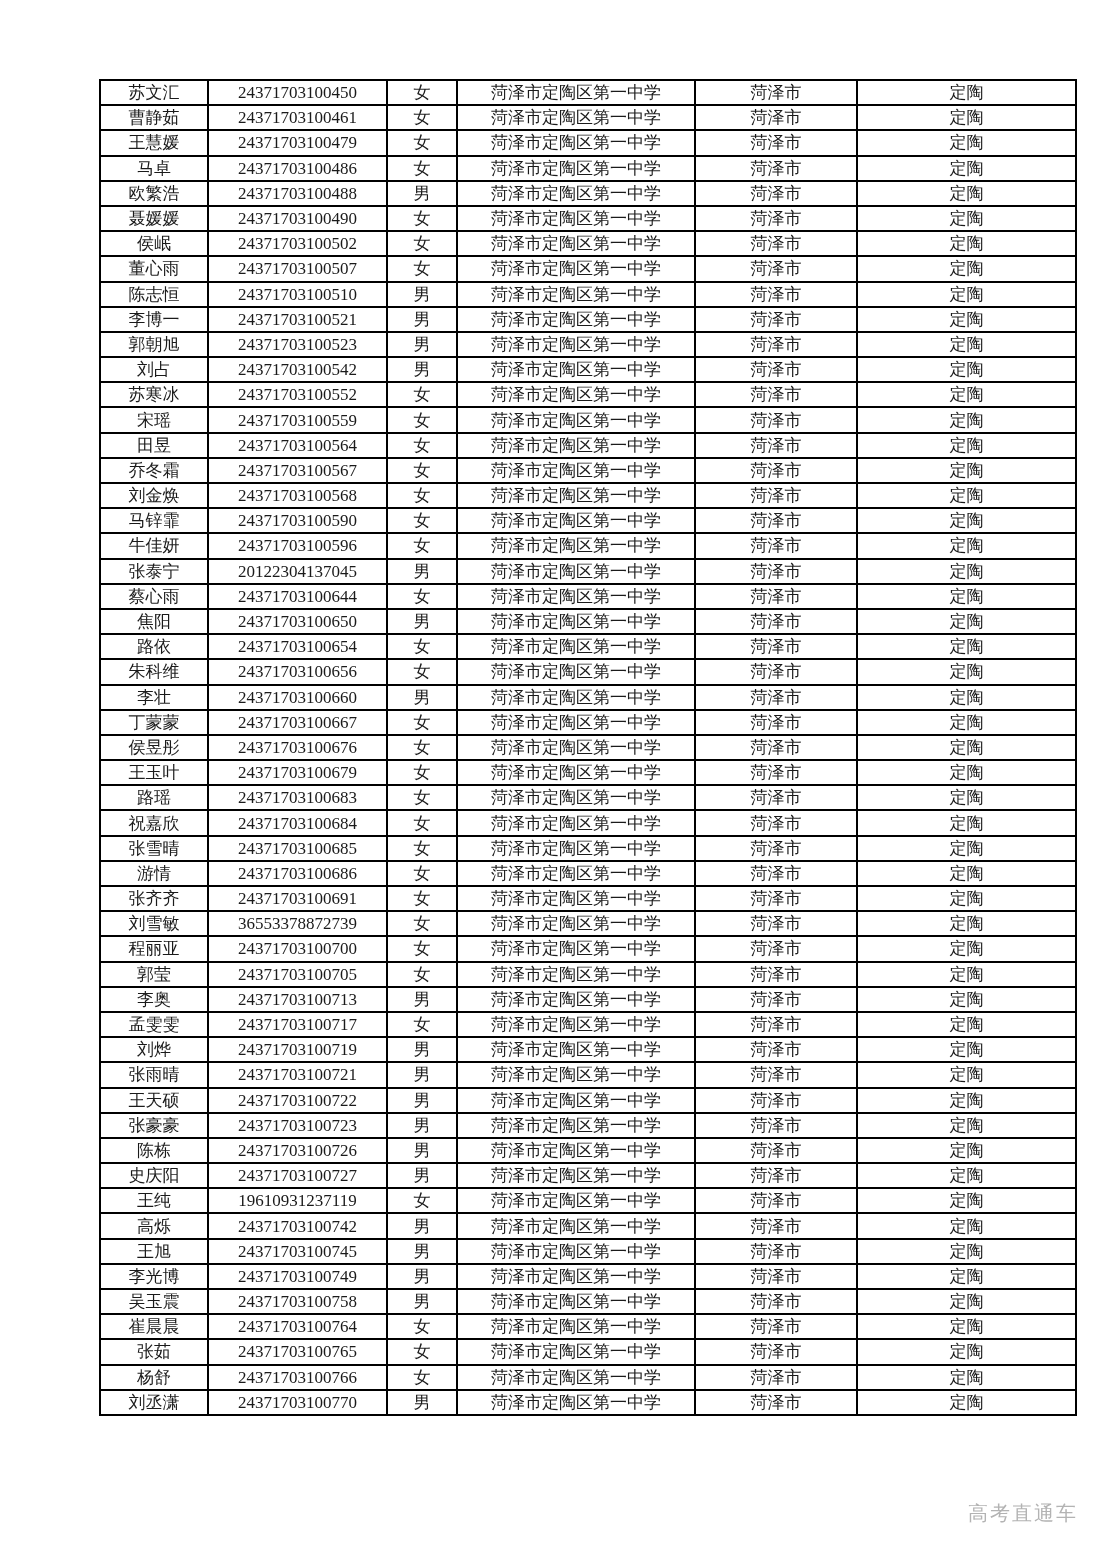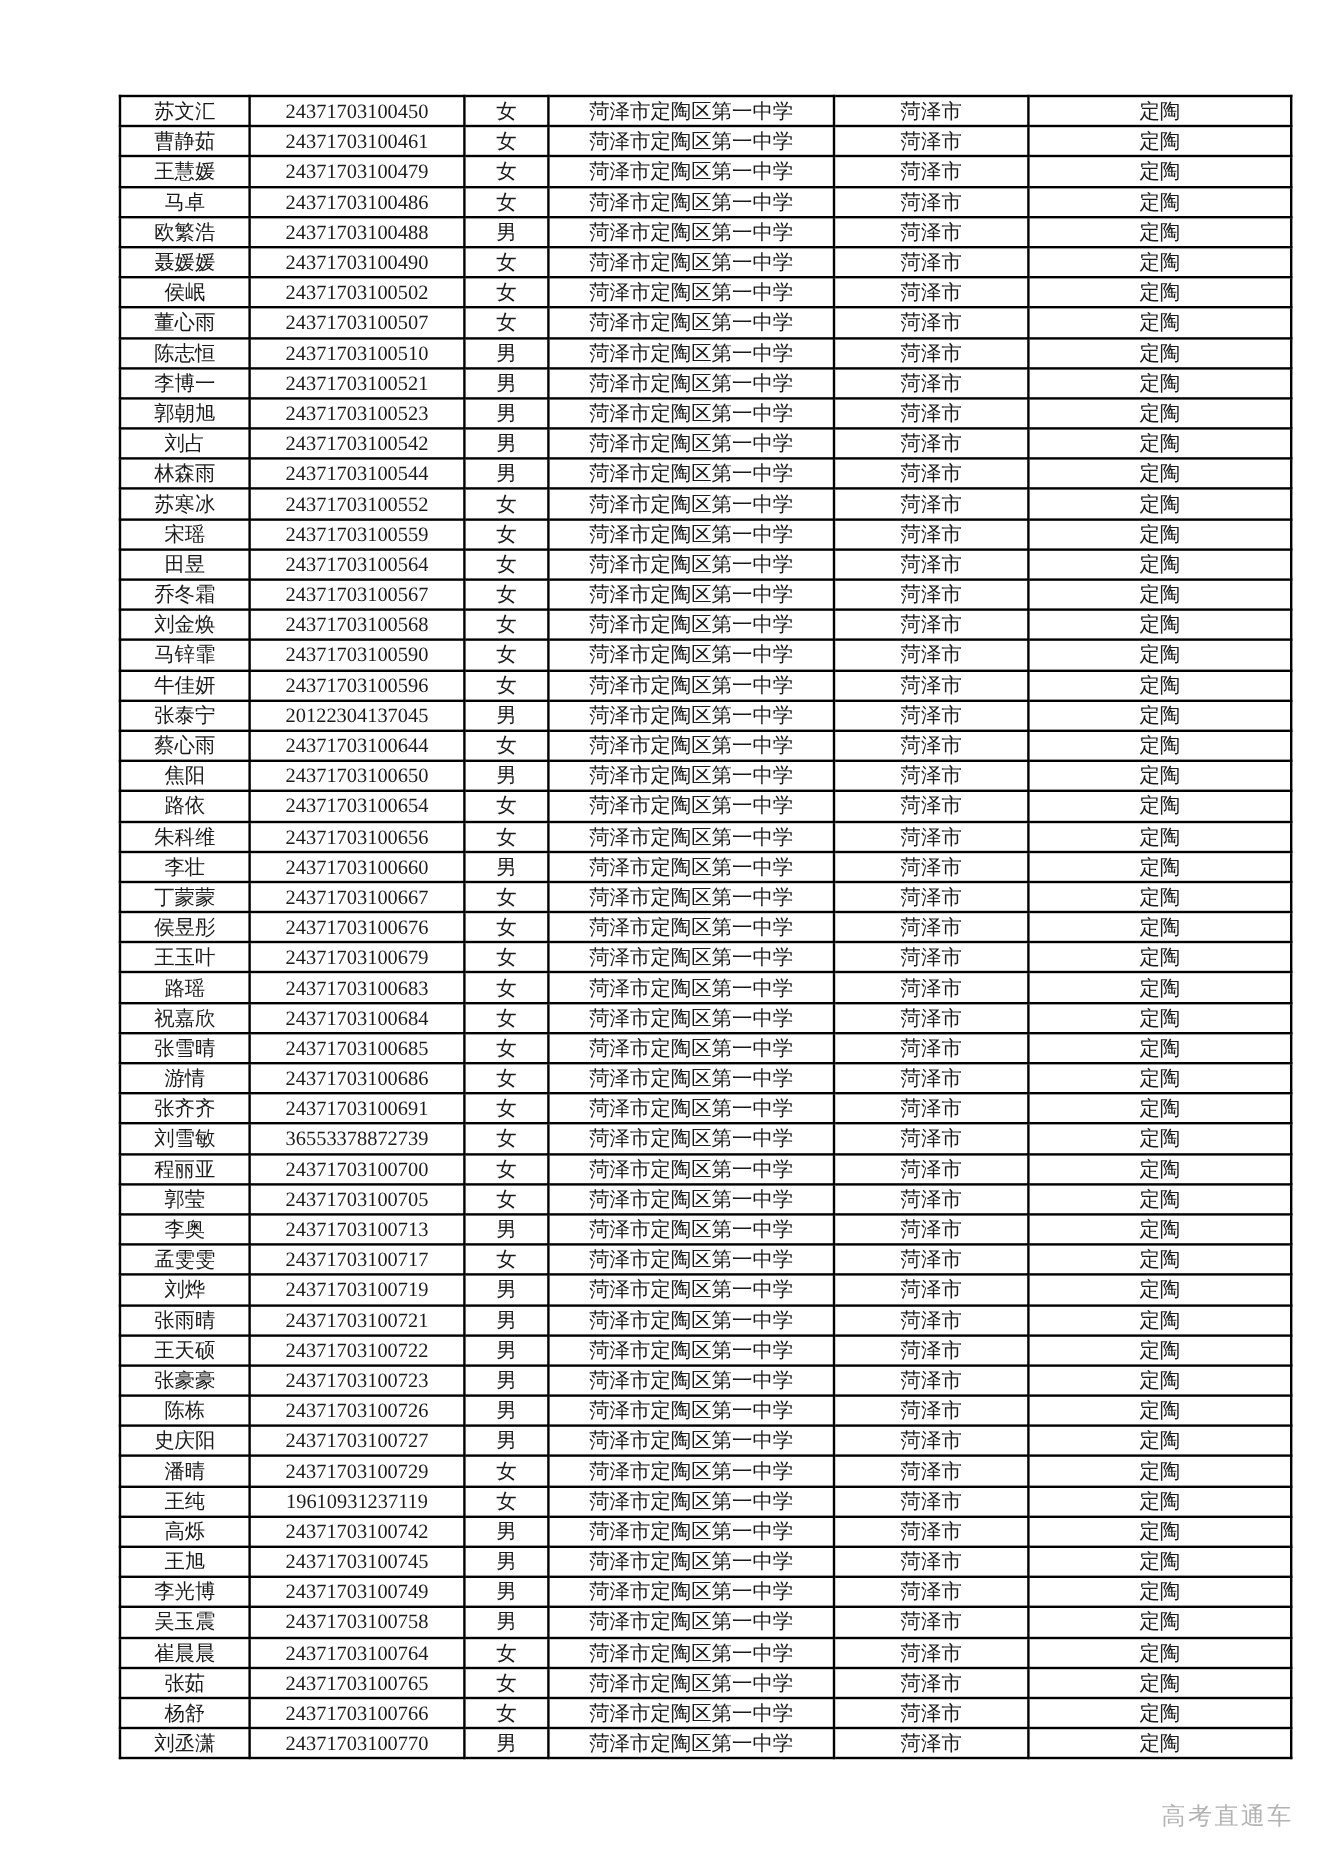--- a/index.html
+++ b/index.html
@@ -156,28 +156,20 @@
         </tr>
         <tr>
           <td>刘占</td>
           <td>24371703100542</td>
           <td>男</td>
           <td>菏泽市定陶区第一中学</td>
           <td>菏泽市</td>
           <td>定陶</td>
         </tr>
         <tr>
-          <td>林森雨</td>
-          <td>24371703100544</td>
-          <td>男</td>
-          <td>菏泽市定陶区第一中学</td>
-          <td>菏泽市</td>
-          <td>定陶</td>
-        </tr>
-        <tr>
           <td>苏寒冰</td>
           <td>24371703100552</td>
           <td>女</td>
           <td>菏泽市定陶区第一中学</td>
           <td>菏泽市</td>
           <td>定陶</td>
         </tr>
         <tr>
           <td>宋瑶</td>
           <td>24371703100559</td>
@@ -415,28 +407,20 @@
           <td>24371703100726</td>
           <td>男</td>
           <td>菏泽市定陶区第一中学</td>
           <td>菏泽市</td>
           <td>定陶</td>
         </tr>
         <tr>
           <td>史庆阳</td>
           <td>24371703100727</td>
           <td>男</td>
-          <td>菏泽市定陶区第一中学</td>
-          <td>菏泽市</td>
-          <td>定陶</td>
-        </tr>
-        <tr>
-          <td>潘晴</td>
-          <td>24371703100729</td>
-          <td>女</td>
           <td>菏泽市定陶区第一中学</td>
           <td>菏泽市</td>
           <td>定陶</td>
         </tr>
         <tr>
           <td>王纯</td>
           <td>19610931237119</td>
           <td>女</td>
           <td>菏泽市定陶区第一中学</td>
           <td>菏泽市</td>

